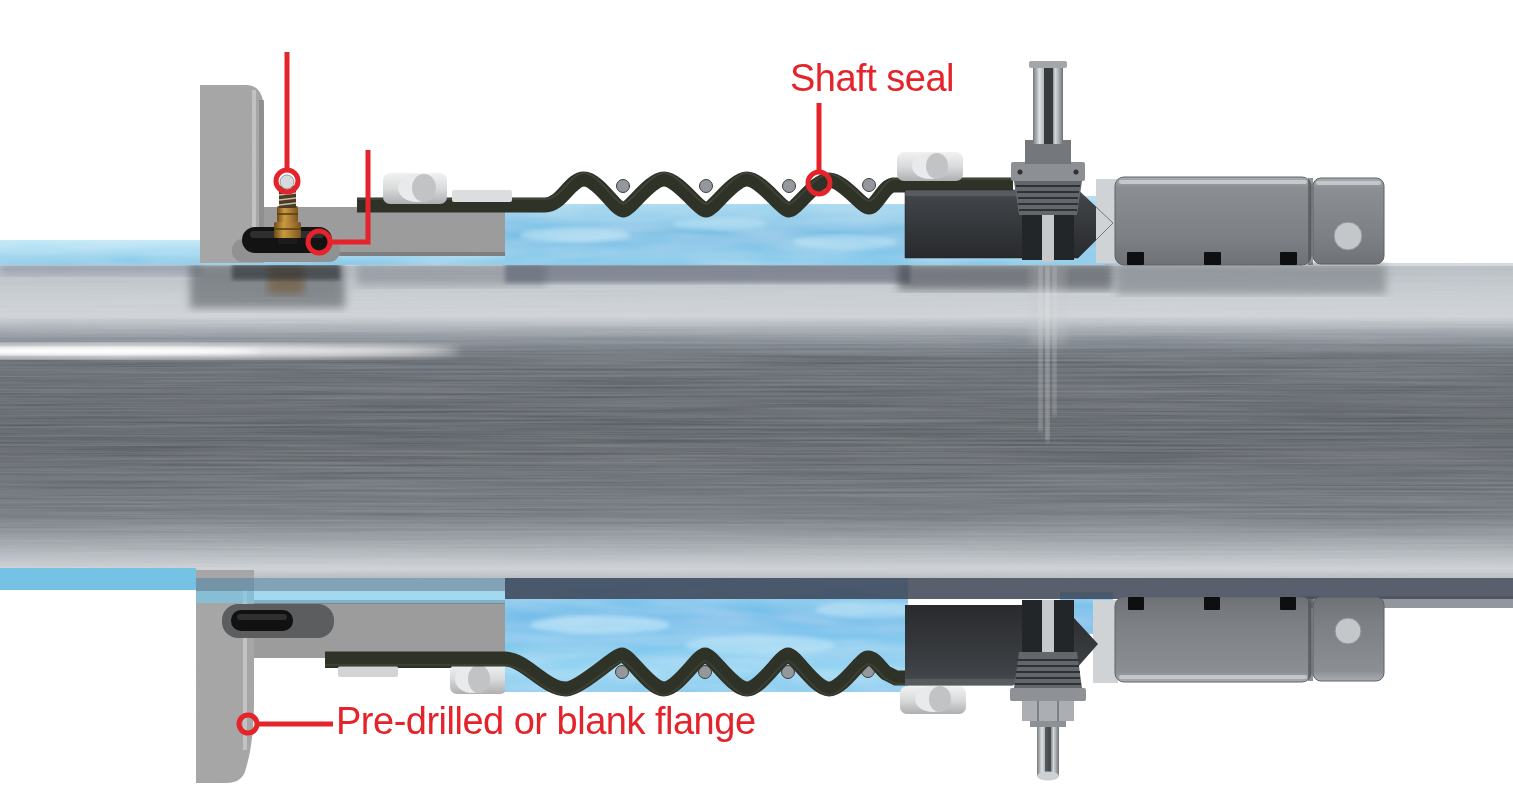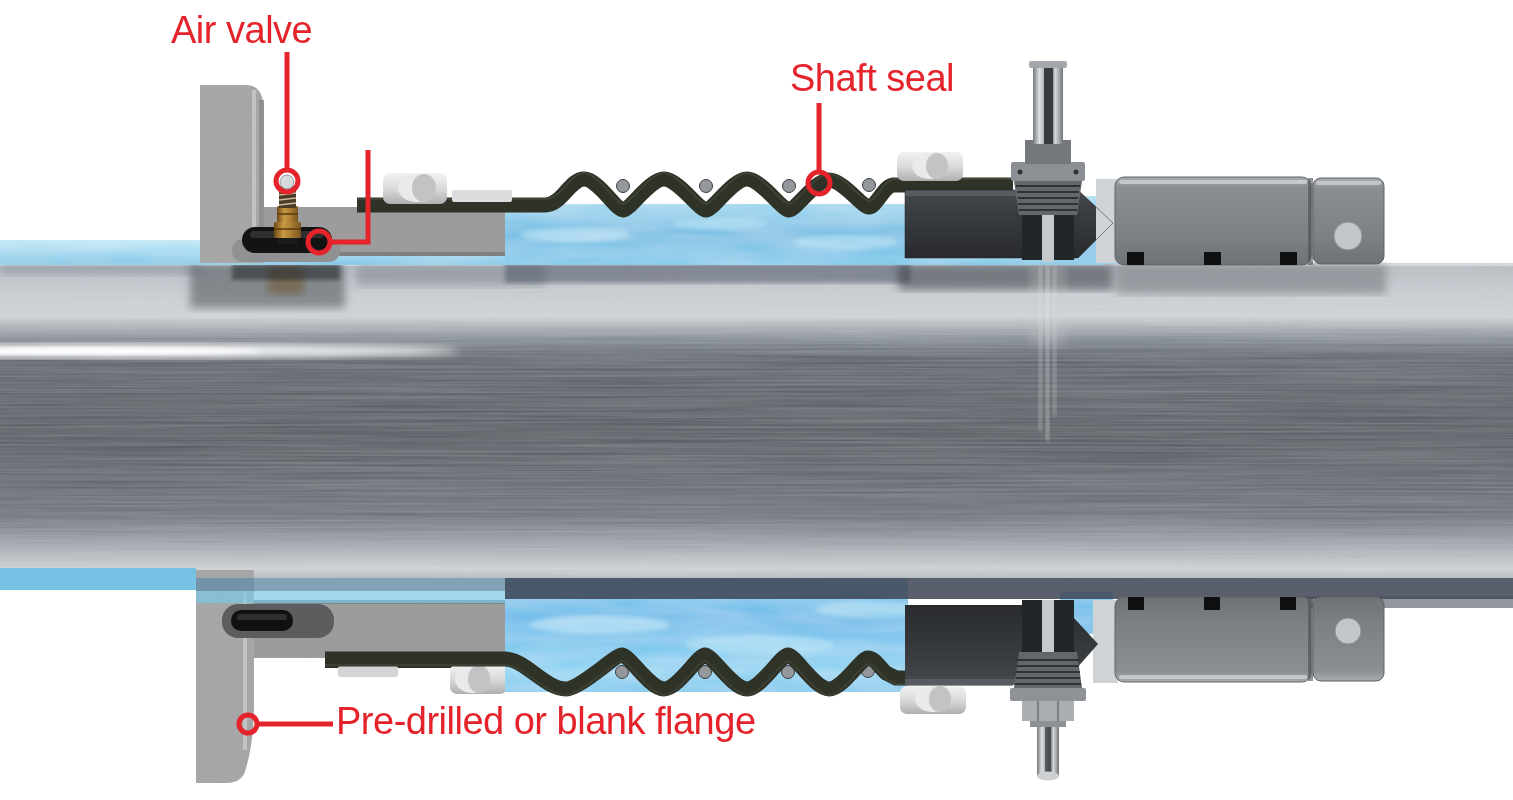--- a/index.html
+++ b/index.html
@@ -344,17 +344,16 @@
     <circle cx="287" cy="181" r="11"></circle>
     <path d="M368,150 V242 H332"></path>
     <circle cx="319" cy="242" r="11"></circle>
     <line x1="819" y1="103" x2="819" y2="170"></line>
     <circle cx="819" cy="183" r="11"></circle>
     <line x1="259" y1="724" x2="333" y2="724"></line>
     <circle cx="248" cy="724" r="9"></circle>
   </g>
 </svg>
 
-<div class="callout-label" style="left:171px;top:10px;">Air valve</div>
 <div class="callout-label" style="left:790px;top:58px;">Shaft seal</div>
 <div class="callout-label" style="left:336px;top:701px;">Pre-drilled or blank flange</div>
 
 </div>
 
 </body></html>

